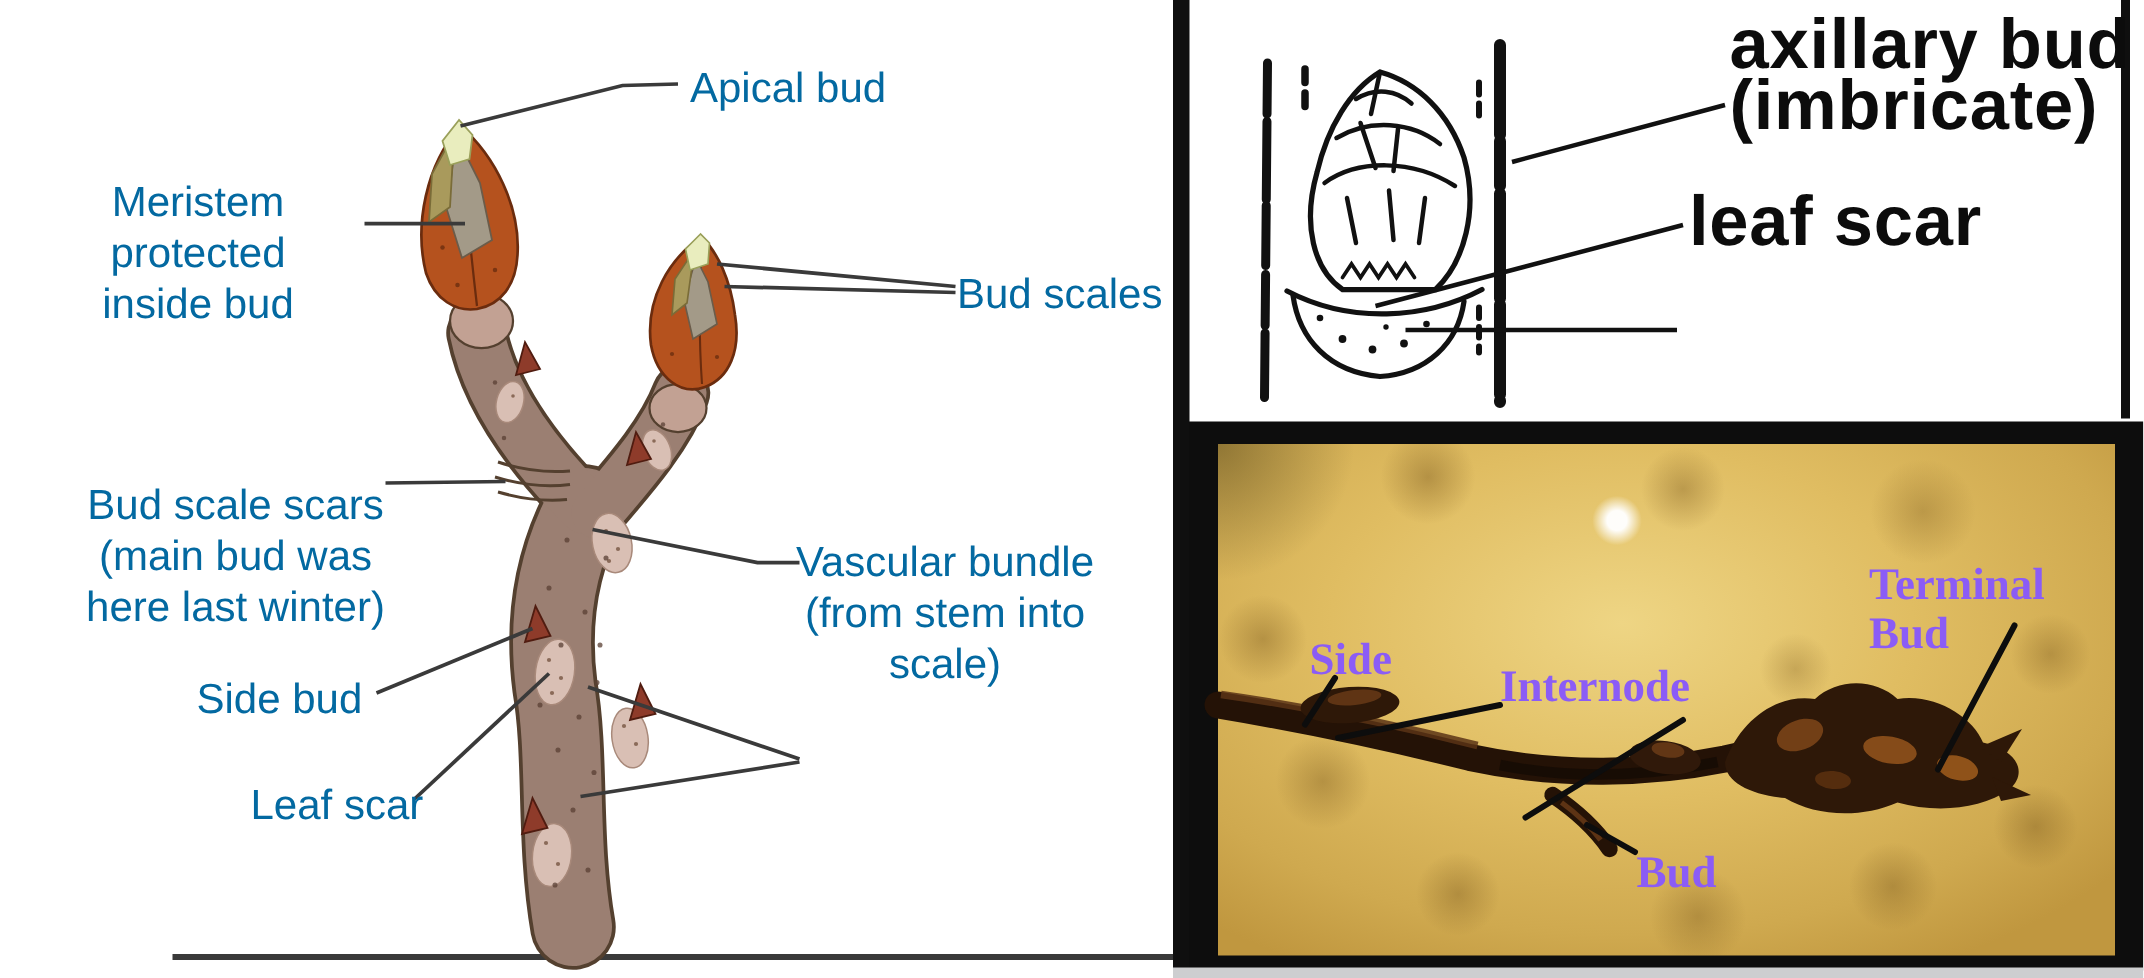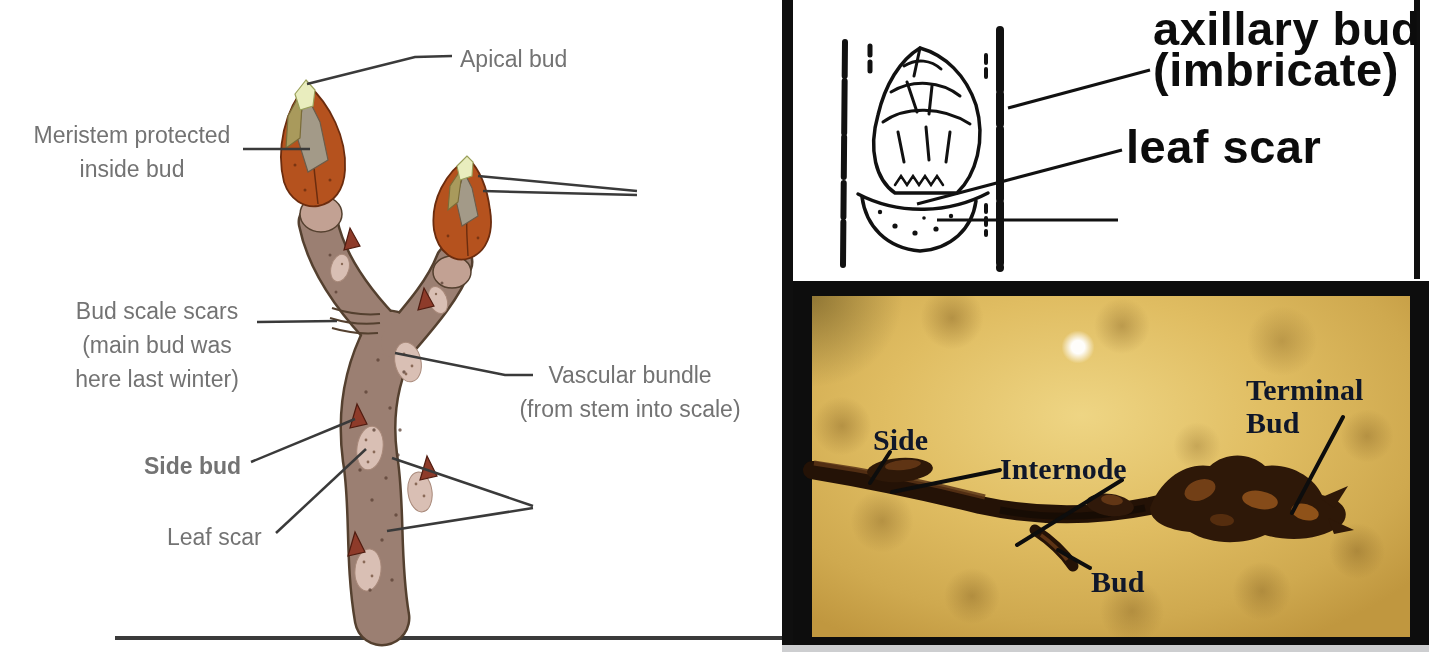--- a/index.html
+++ b/index.html
@@ -1,22 +1,22 @@
 <!DOCTYPE html>
 <html><head>
 <meta charset="utf-8">
 <style>
   html,body{margin:0;padding:0;background:#ffffff;}
   .canvas{position:relative;width:1429px;height:652px;background:#ffffff;overflow:hidden;
           font-family:"Liberation Sans",sans-serif;}
-  .lbl{position:absolute;white-space:pre-line;color:#737373;font-size:23px;line-height:34px;}
+  .lbl{position:absolute;white-space:pre-line;color:#0369a1;font-size:28px;line-height:34px;}
   .lbl.center{text-align:center;}
   .lbl-bold{position:absolute;white-space:pre-line;color:#0c0c0c;font-weight:700;
             font-size:47px;line-height:41px;letter-spacing:0.5px;}
-  .lbl-photo{position:absolute;white-space:pre-line;color:#0f172a;font-weight:700;
+  .lbl-photo{position:absolute;white-space:pre-line;color:#8b5cf6;font-weight:700;
              font-family:"Liberation Serif",serif;font-size:30px;line-height:33px;}
   .divider{position:absolute;left:782px;top:0;width:11px;height:648px;background:#0f0f0f;}
   .tr-right-border{position:absolute;left:1414px;top:0;width:6px;height:279px;background:#0f0f0f;}
   .bottom-rule{position:absolute;left:115px;top:636px;width:667px;height:4px;background:#3a3a3a;}
   .bottom-strip{position:absolute;left:782px;top:645px;width:647px;height:7px;background:#cdced0;}
   .photo-frame{position:absolute;left:790px;top:281px;width:639px;height:366px;background:#0d0d0d;}
   .photo{position:absolute;left:22px;top:15px;width:598px;height:341px;
     background:
       radial-gradient(circle 22px at 266px 51px, rgba(255,255,255,.97) 30%, rgba(255,255,255,0) 75%),
       radial-gradient(circle 130px at 0px 0px, rgba(92,76,30,.55), rgba(92,76,30,0) 70%),
@@ -221,31 +221,32 @@
       <line x1="1000" y1="470" x2="892" y2="492"></line>
       <line x1="1122" y1="480" x2="1017" y2="545"></line>
       <line x1="1343" y1="417" x2="1292" y2="513"></line>
       <line x1="1090" y1="568" x2="1058" y2="550"></line>
     </g>
   </svg>
 
   <div class="lbl" style="left:460px;top:42px;">Apical bud</div>
   <div class="lbl center" style="left:18px;top:118px;width:228px;">Meristem protected
 inside bud</div>
-  <div class="lbl center" style="left:38px;top:294px;width:238px;text-align:center;">Bud scale scars
+  <div class="lbl" style="left:638px;top:179px;">Bud scales</div>
+  <div class="lbl center" style="left:38px;top:320px;width:238px;text-align:center;">Bud scale scars
 (main bud was
 here last winter)</div>
   <div class="lbl center" style="left:500px;top:358px;width:260px;">Vascular bundle
 (from stem into scale)</div>
-  <div class="lbl" style="left:144px;top:449px;font-weight:bold;">Side bud</div>
+  <div class="lbl" style="left:131px;top:449px;">Side bud</div>
   <div class="lbl" style="left:167px;top:520px;">Leaf scar</div>
 
   <div class="lbl-bold" style="left:1153px;top:8px;">axillary bud
 (imbricate)</div>
   <div class="lbl-bold" style="left:1126px;top:126px;">leaf scar</div>
 
   <div class="lbl-photo" style="left:873px;top:423px;">Side</div>
-  <div class="lbl-photo" style="left:1000px;top:452px;">Internode</div>
+  <div class="lbl-photo" style="left:1000px;top:441px;">Internode</div>
   <div class="lbl-photo" style="left:1246px;top:373px;">Terminal
 Bud</div>
   <div class="lbl-photo" style="left:1091px;top:565px;">Bud</div>
 
 </div>
 
 </body></html>

